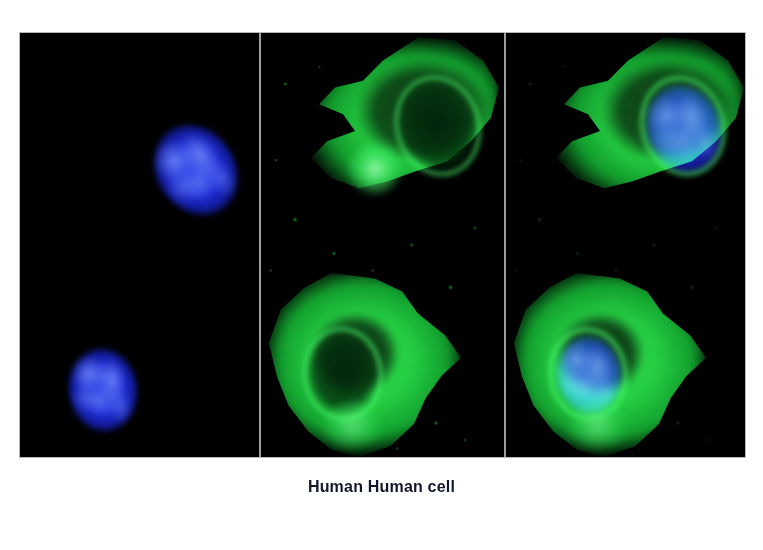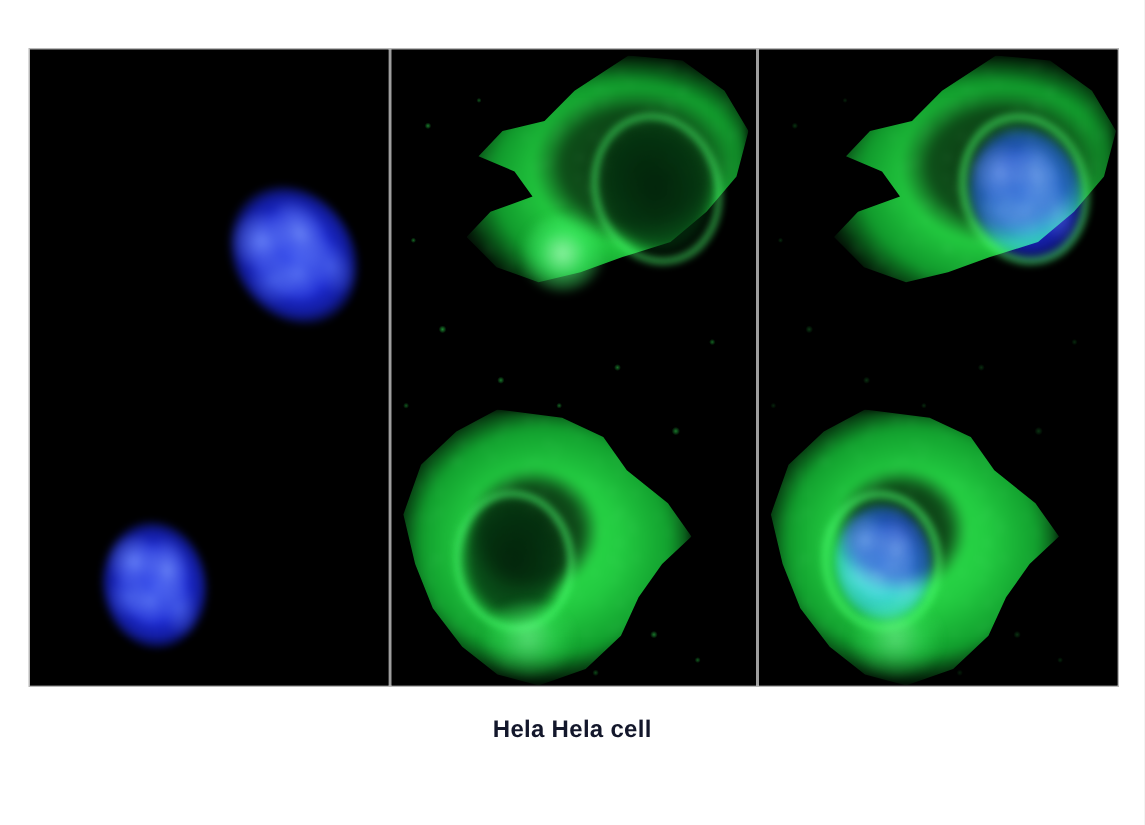--- a/index.html
+++ b/index.html
@@ -292,13 +292,13 @@
         </div>
         <div class="nucleus nuc3-b merge-blend">
           <div class="nucleus-core"></div>
         </div>
       </div>
     </div>
 
   </div>
 </div>
 
-<div class="caption">Hela Hela cell</div>
+<div class="caption">Human Human cell</div>
 
 </body></html>

